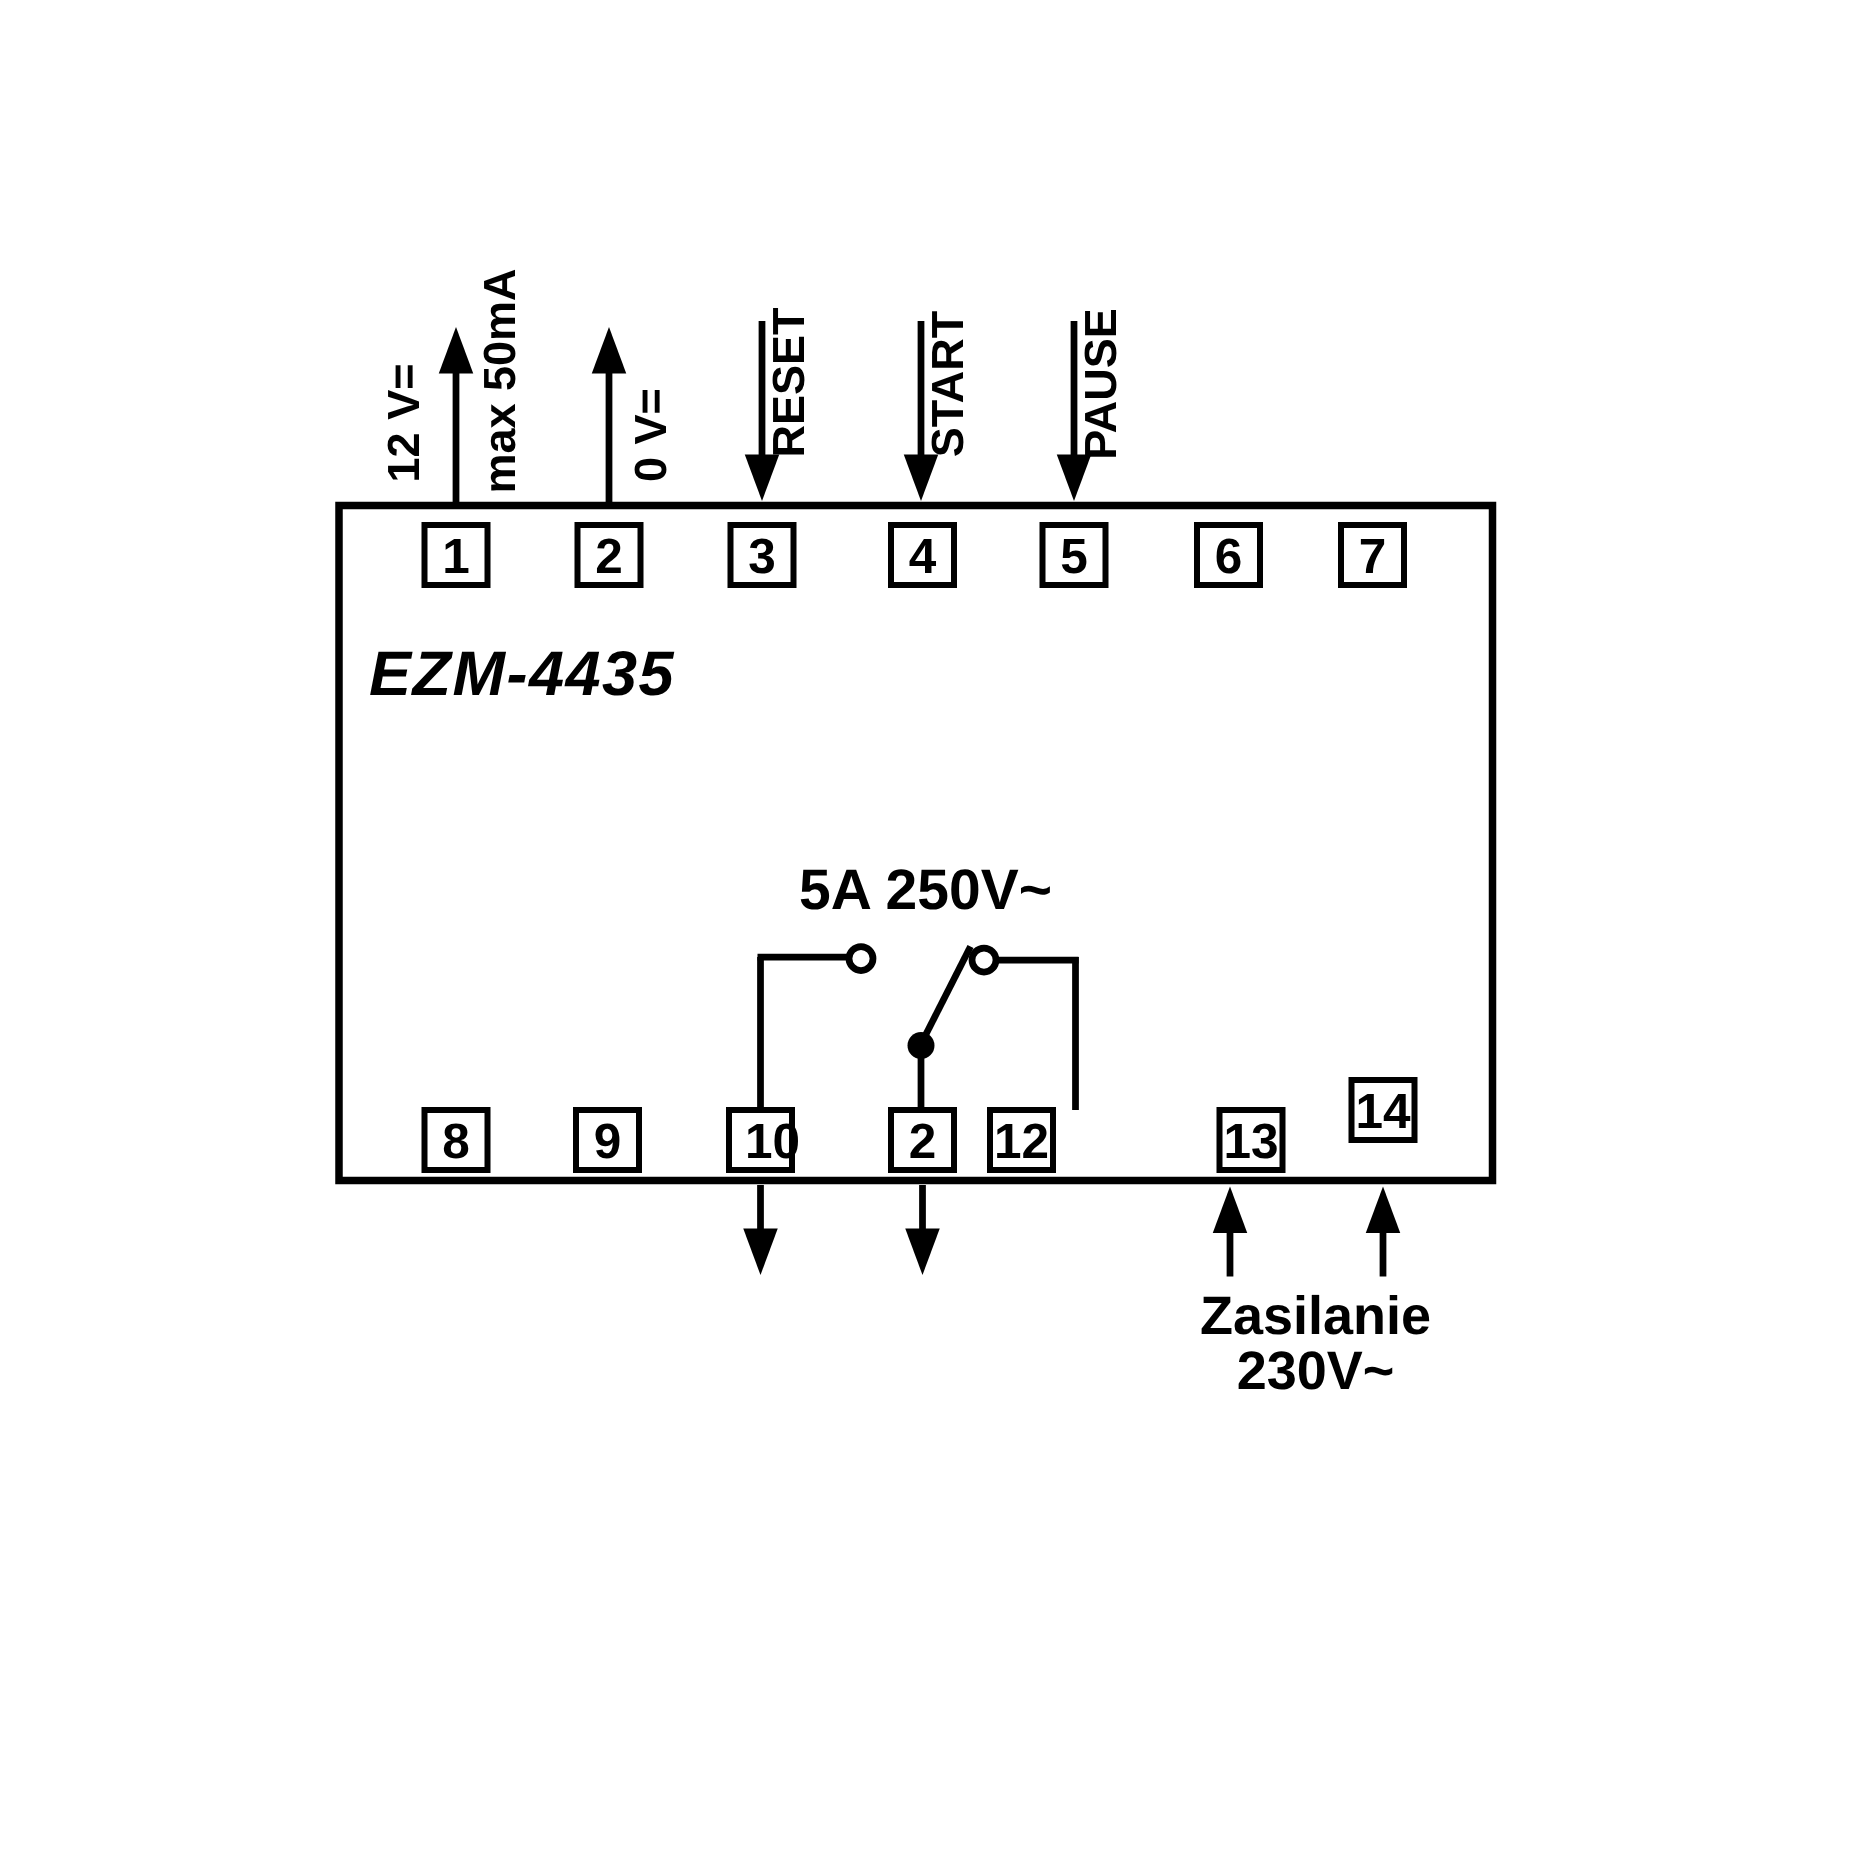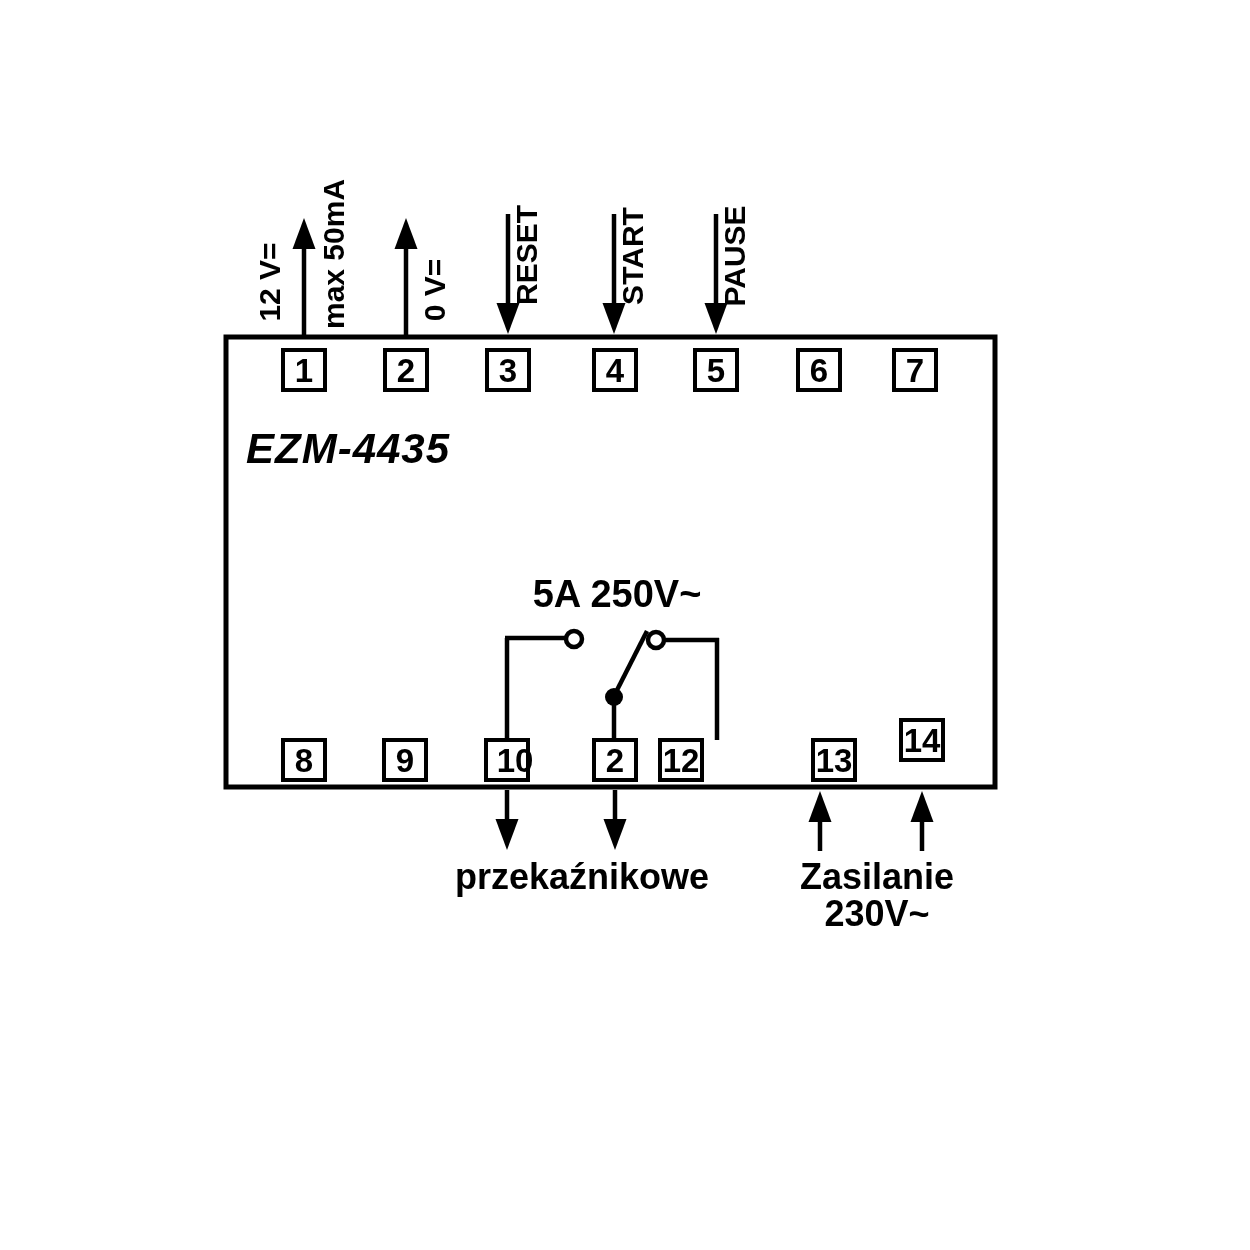--- a/index.html
+++ b/index.html
@@ -163,21 +163,20 @@
       <span>12</span>
     </div>
   <div class="terminal" style="left:797px; top:738px;margin-left:14px;">
       <span>13</span>
     </div>
   <div class="terminal" style="left:899px; top:718px;justify-content:center;">
       <span>14</span>
     </div>
 
   <div class="caption" style="left:582px; top:858px;">
-    <div>przekaźnikowe</div>
   </div>
 
   <div class="caption" style="left:877px; top:858px;">
     <div>Zasilanie</div>
     <div>230V~</div>
   </div>
 
 </div>
 
 </body></html>

